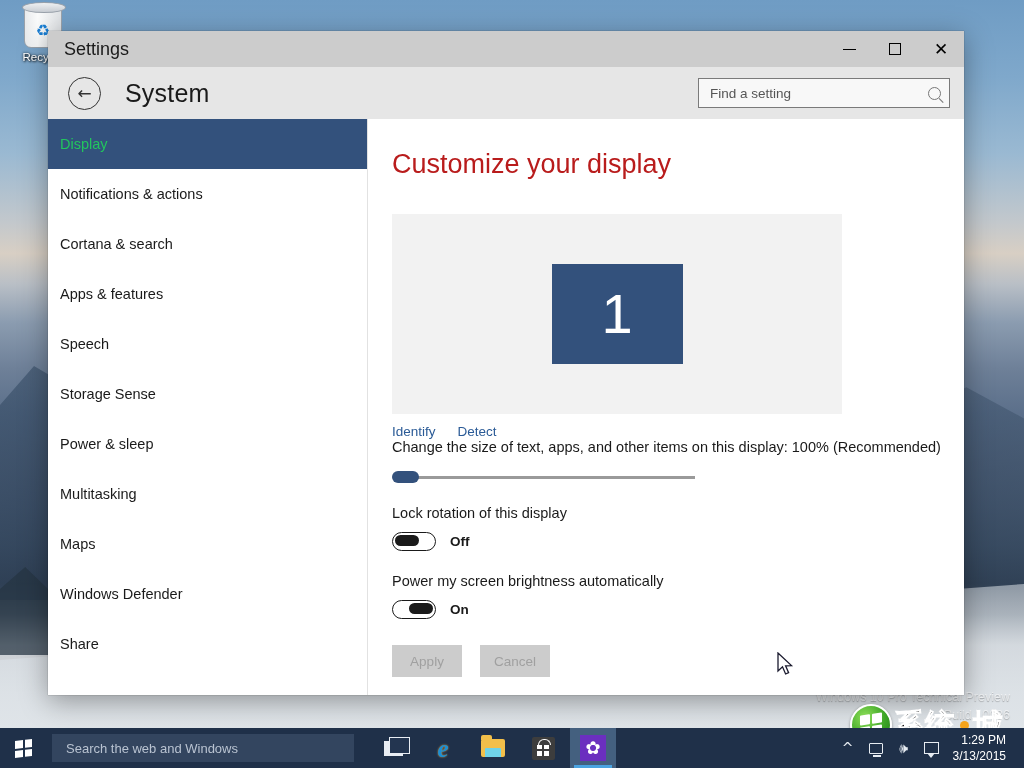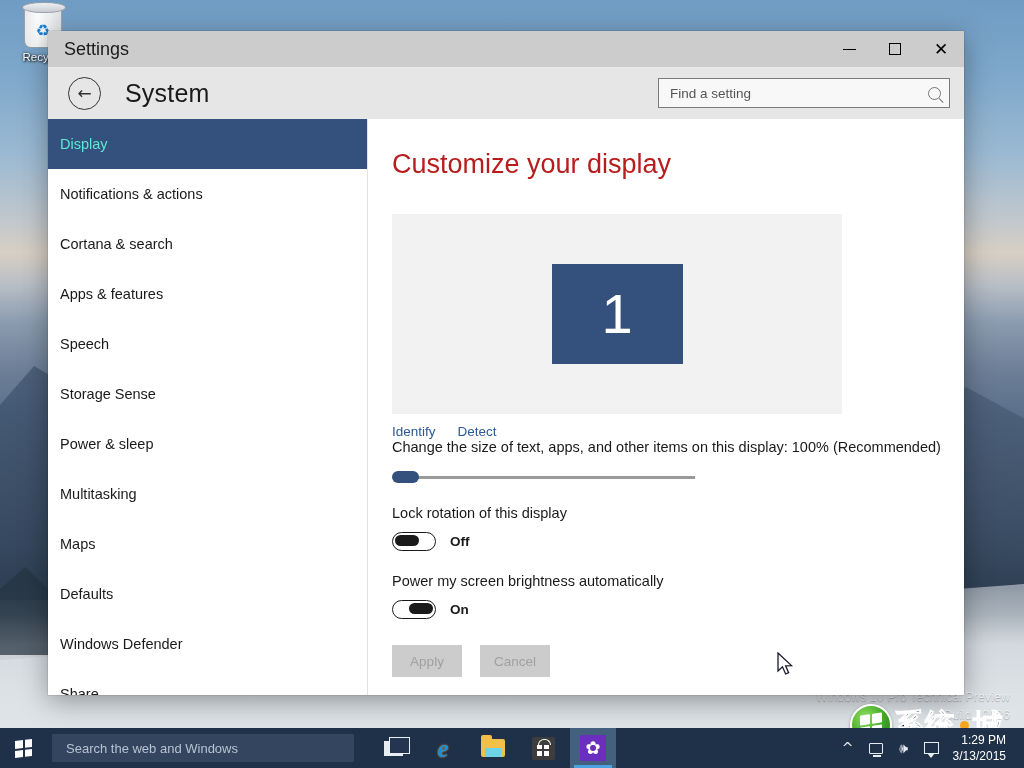--- a/index.html
+++ b/index.html
@@ -114,21 +114,21 @@
     display:flex; align-items:center; justify-content:center;
     font-size:17px; color:#333; line-height:1;
     font-family:"DejaVu Sans", sans-serif;
   }
   #page-title {
     font-size:25px; color:#1a1a1a; font-weight:400; margin-left:24px;
     letter-spacing:.2px;
   }
   #search-wrap { margin-left:auto; margin-right:14px; }
   #search-box {
-    width:292px; height:30px; background:#f8f8f8; border:1px solid #7a7a7a;
+    width:252px; height:30px; background:#f8f8f8; border:1px solid #7a7a7a;
     display:flex; align-items:center; padding:0 8px 0 11px;
   }
   #search-input {
     border:none; outline:none; background:transparent; flex:1;
     font-size:13.5px; color:#4a4a4a; font-family:"Liberation Sans", sans-serif;
   }
   #search-input::placeholder { color:#555; opacity:1; }
   .mag-icon {
     width:13px; height:13px; border:1.4px solid #777; border-radius:50%;
     position:relative; flex:0 0 13px; margin-left:4px;
@@ -143,21 +143,21 @@
   
   #sidebar {
     width:320px; flex:0 0 320px; background:#ffffff;
     border-right:1px solid #e2e2e2;
     overflow:hidden; position:relative;
   }
   .nav-item {
     height:50px; display:flex; align-items:center; padding-left:12px;
     font-size:14.5px; color:#1a1a1a;
   }
-  .nav-item.selected { background:#33517c; color:#5eead4; }
+  .nav-item.selected { background:#33517c; color:#22c55e; }
 
   
   #content {
     flex:1; background:#ffffff; padding:30px 0 0 24px;
     overflow:hidden; position:relative;
   }
   #content-title {
     font-size:27px; color:#b91c1c; font-weight:400; margin-bottom:34px;
   }
   #display-preview {
@@ -433,23 +433,20 @@
         <span>Storage Sense</span>
       </div>
       <div class="nav-item">
         <span>Power &amp; sleep</span>
       </div>
       <div class="nav-item">
         <span>Multitasking</span>
       </div>
       <div class="nav-item">
         <span>Maps</span>
-      </div>
-      <div class="nav-item">
-        <span>Defaults</span>
       </div>
       <div class="nav-item">
         <span>Windows Defender</span>
       </div>
       <div class="nav-item">
         <span>Share</span>
       </div>
     </div>
 
     <div id="content">

